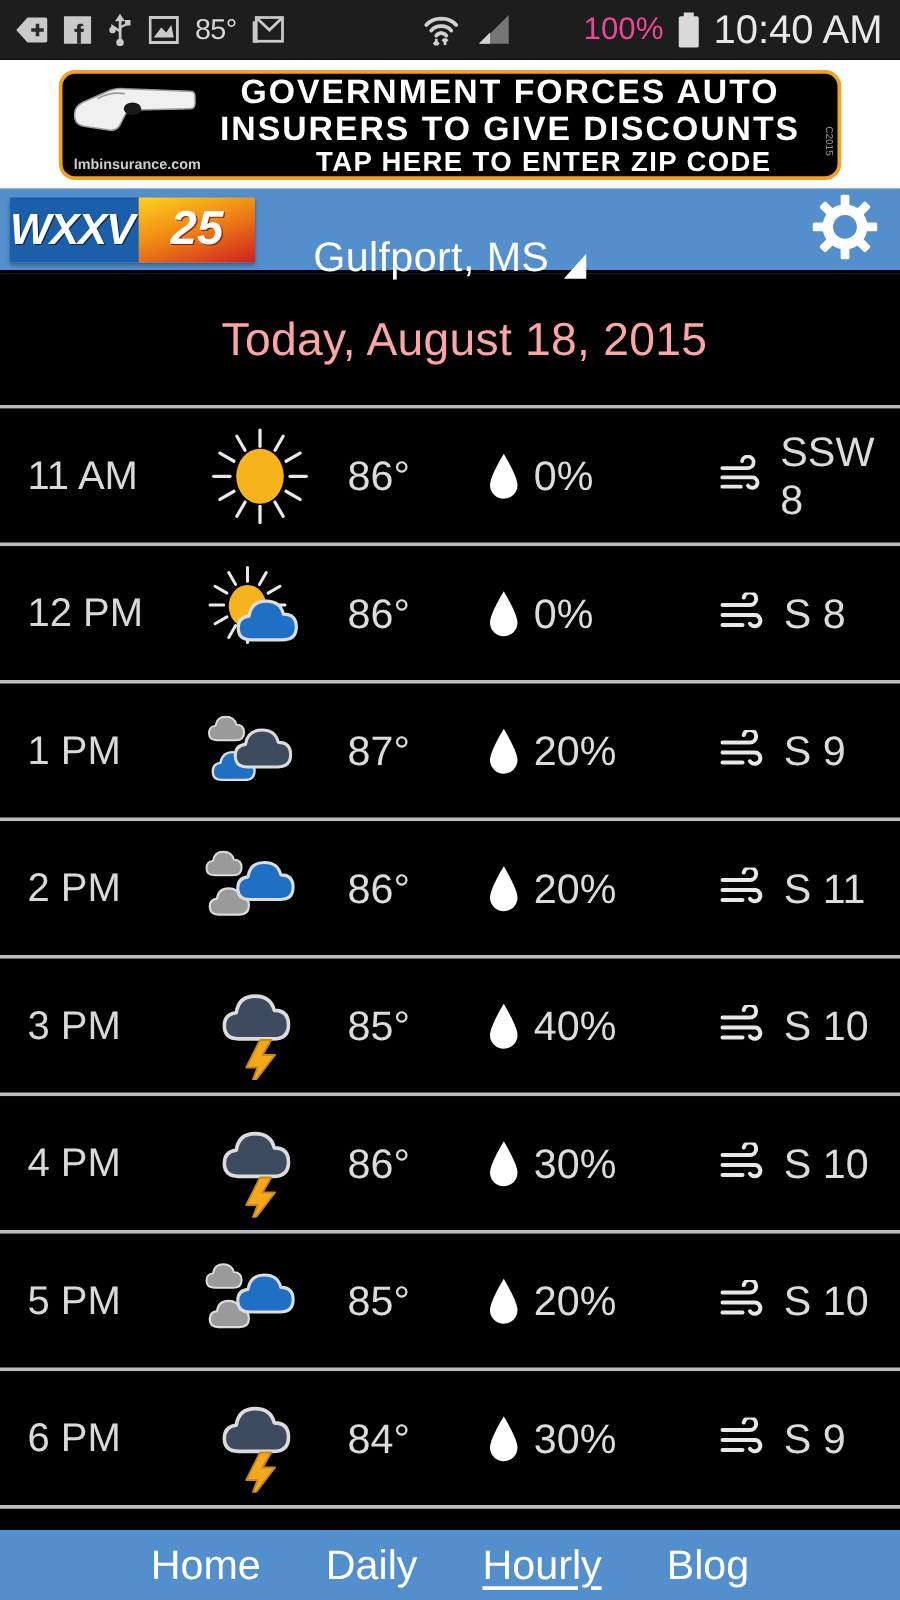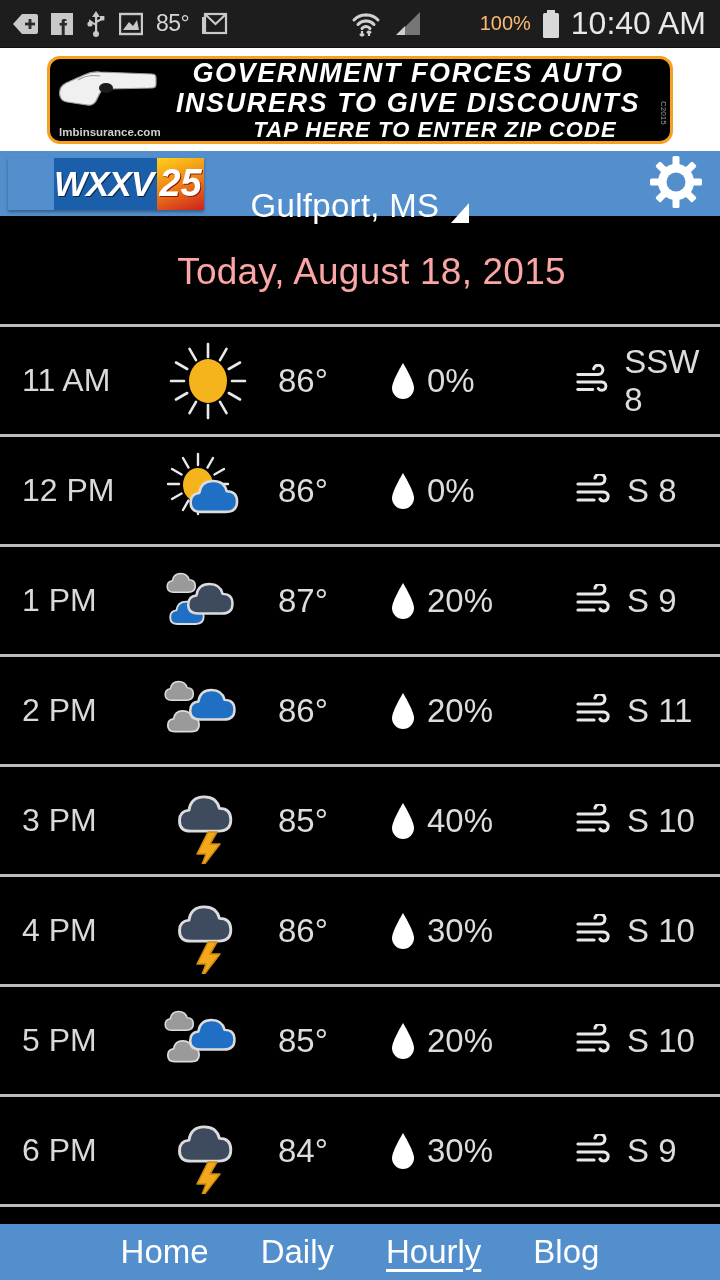--- a/index.html
+++ b/index.html
@@ -15,39 +15,39 @@
   .statusbar {
     height:48px; background:#1d1d1d;
     display:flex; align-items:center;
     padding:0 14px 0 12px;
     border-bottom:1px solid #111;
   }
   .sb-left { display:flex; align-items:center; gap:13px; }
   .sb-right { margin-left:auto; display:flex; align-items:center; gap:11px; }
   .sb-ico { display:block; }
   .sb-temp { color:#d6d6d6; font-size:23px; letter-spacing:-0.5px; }
-  .sb-pct { color:#fdba74; font-size:20px; letter-spacing:0px;margin-left:47px; }
+  .sb-pct { color:#ec4899; font-size:25px; letter-spacing:0px;margin-left:47px; }
   .sb-clock { color:#e8e8e8; font-size:32px; letter-spacing:0px; }
 
   
   .adwrap {
     height:103px; background:#fff;
     display:flex; align-items:center; justify-content:center;
   }
   .ad {
     width:626px; height:88px;
     background:#000;
     border:3px solid #f5a01e;
     border-radius:13px;
     position:relative;
     display:flex; align-items:center;
     overflow:hidden;
   }
   .ad-hand { width:100px; flex:0 0 100px; padding-left:8px; padding-bottom:14px; }
-  .ad-text { flex:1; padding-right:4px;font-style:italic; }
+  .ad-text { flex:1; padding-right:4px; }
   .ad-l1, .ad-l2 {
     color:#fff; font-weight:bold; font-size:27px;
     letter-spacing:1.6px; line-height:30px; text-align:center;
     font-family:"Liberation Sans", sans-serif;
   }
   .ad-url {
     position:absolute; left:9px; bottom:3px;
     color:#cfcfcf; font-size:11.5px; font-weight:bold;
   }
   .ad-l3 {
@@ -72,21 +72,20 @@
     display:flex; align-items:stretch;
     font-style:italic; font-weight:bold;
     box-shadow:0 2px 3px rgba(0,0,0,.35);
   }
   .logo-a {
     flex:1; background:#1b5faa;
     display:flex; align-items:center; justify-content:center;
     color:#fff; font-size:35px; letter-spacing:-1px;
     text-shadow:1px 1px 0 #06294f;
     padding-right:4px;
-    margin-left:46px;
   }
   .logo-b {
     width:94px;
     background:linear-gradient(160deg,#ffd21e 0%,#f08a14 45%,#cf2020 100%);
     display:flex; align-items:center; justify-content:center;
     color:#fff; font-size:38px;
     text-shadow:1px 1px 0 #8a1b08;
   }
   .city {
     position:absolute; left:0; right:0; top:0; bottom:0;

